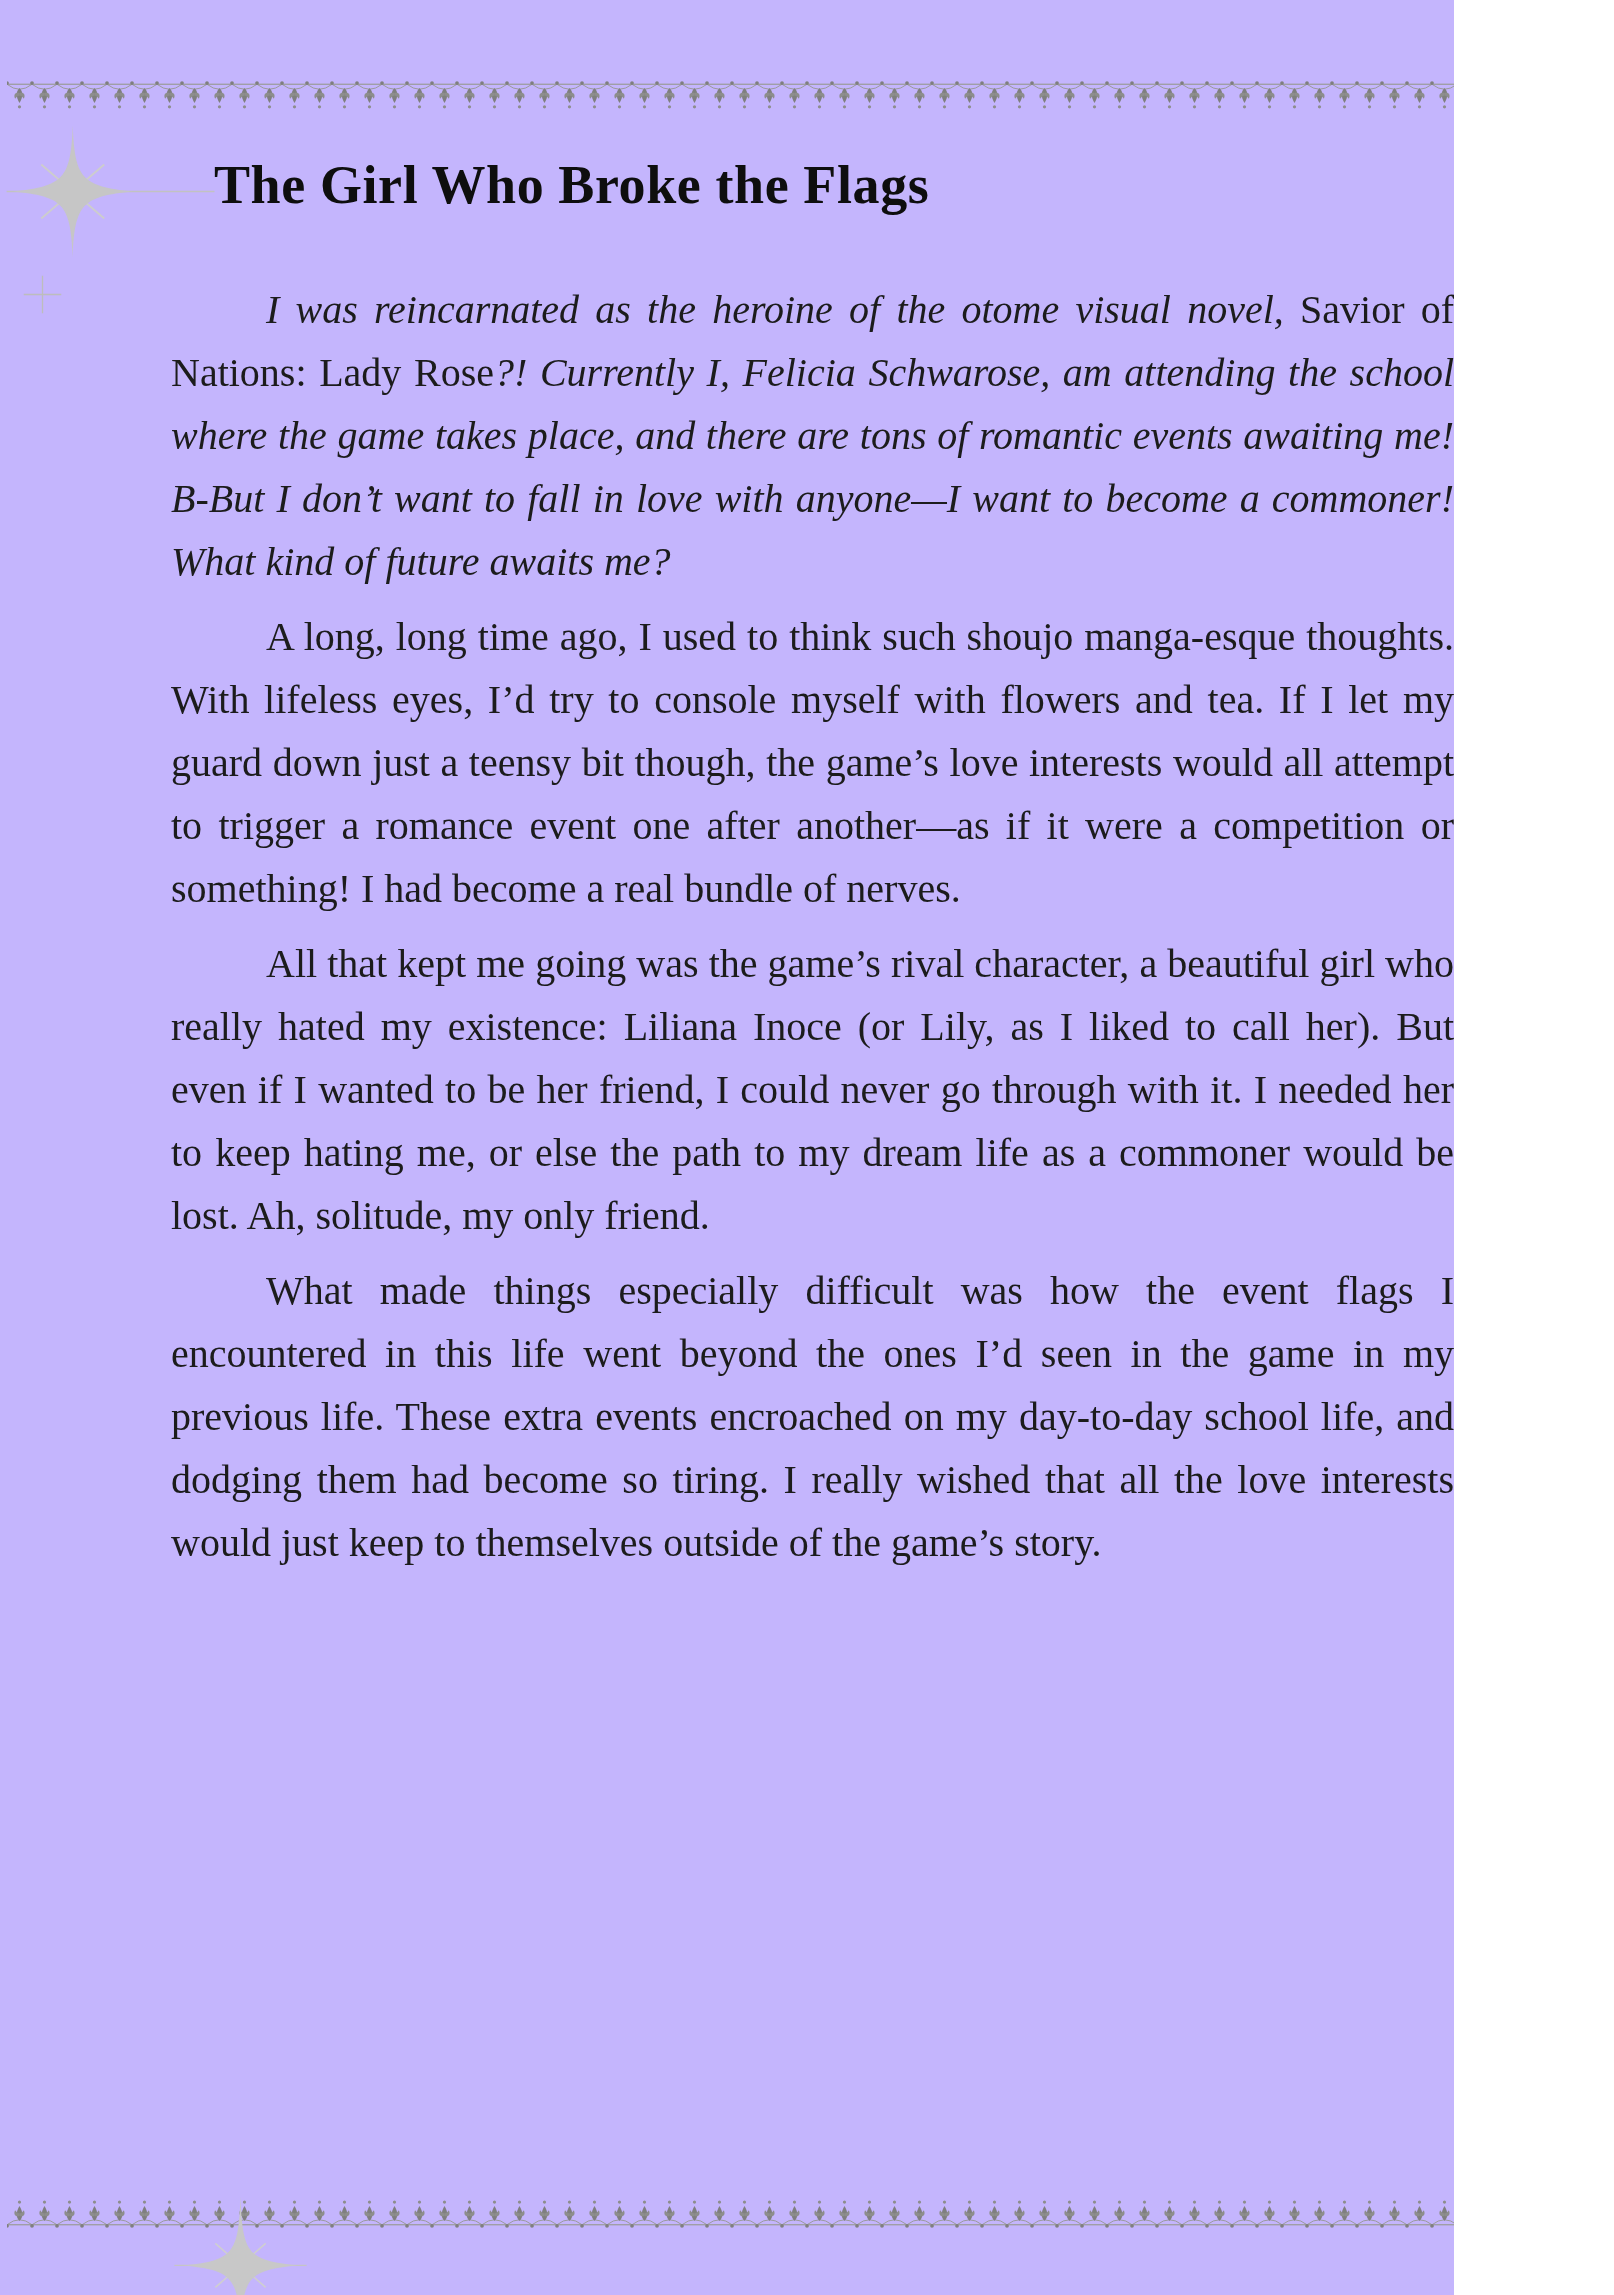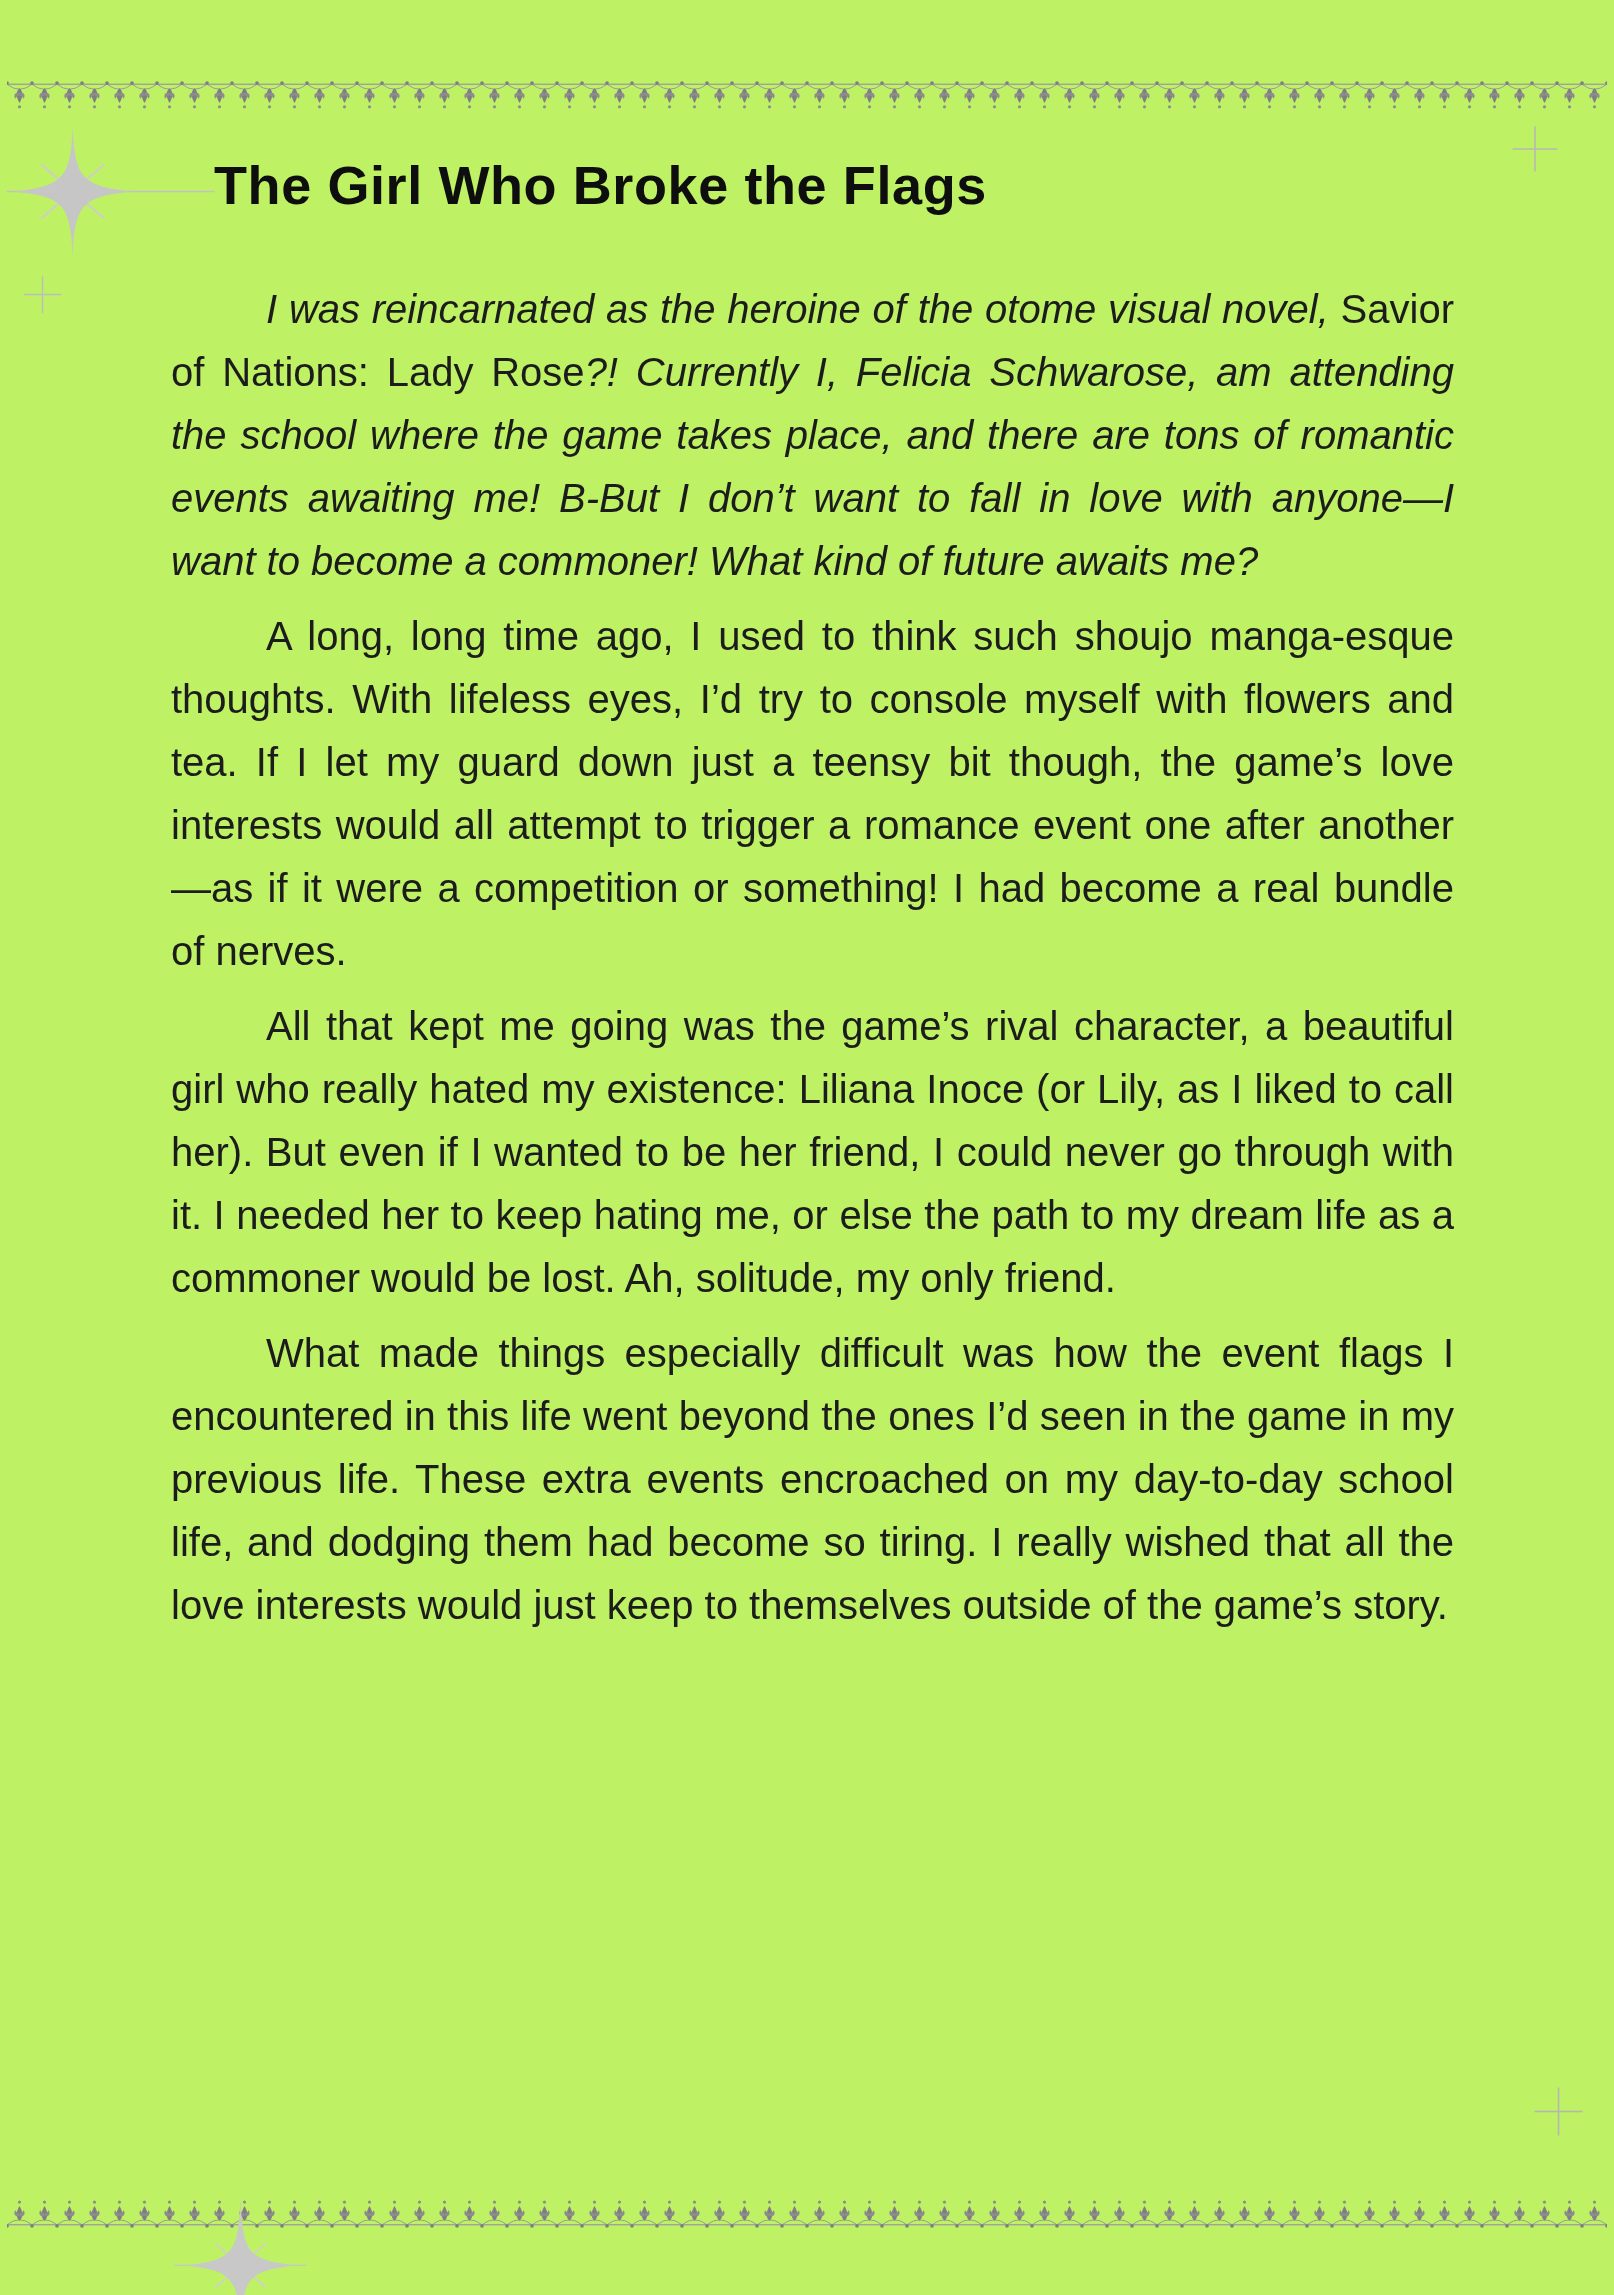--- a/index.html
+++ b/index.html
@@ -2,25 +2,25 @@
 <html style="font-size:10px"><head>
 <meta charset="utf-8">
 <style>
   html, body {
     margin: 0;
     padding: 0;
     background: #ffffff;
   }
   .page {
     position: relative;
-    width: 1614px;
+    width: 1454px;
     height: 2295px;
-    background: #bef264;
+    background: #c4b5fd;
     overflow: hidden;
-    font-family: Liberation Sans, sans-serif;
+    font-family: Liberation Serif, serif;
     color: #1c1c1c;
   }
   .orn {
     position: absolute;
     left: 0;
     width: 1614px;
     height: 35px;
     display: block;
   }
   .orn-top { top: 78px; }

